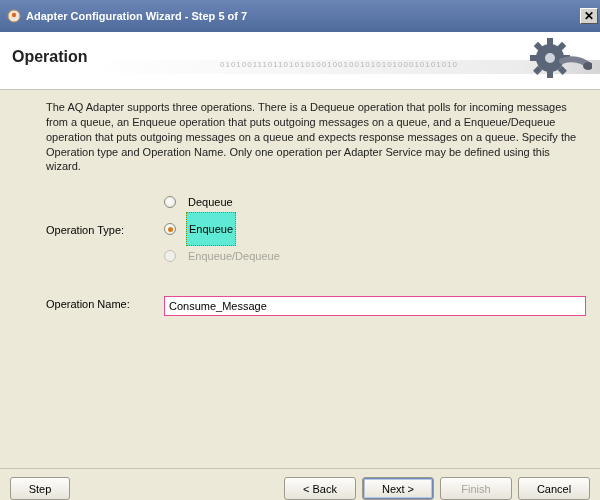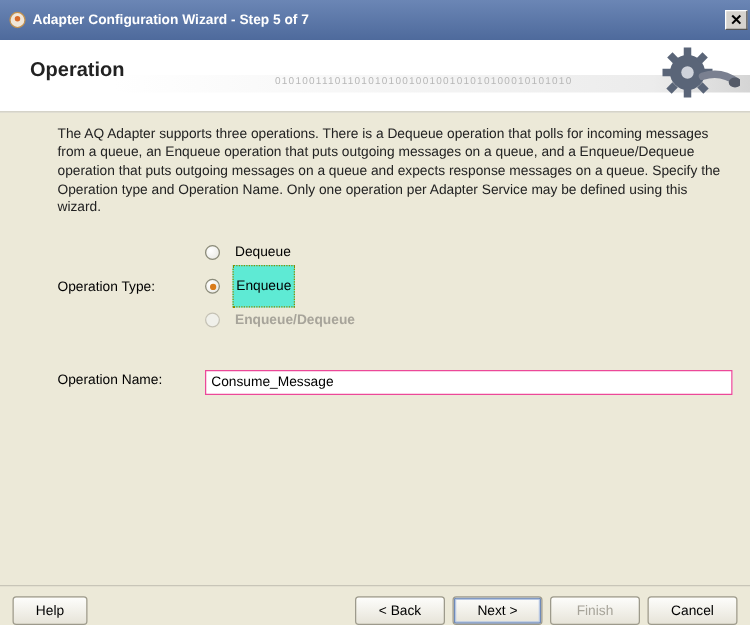--- a/index.html
+++ b/index.html
@@ -49,21 +49,21 @@
   }
   .header {
     height: 58px;
     background: #fff;
     position: relative;
     border-bottom: 1px solid #c8c5b8;
     overflow: hidden;
   }
   .header .op-title {
     position: absolute;
-    left: 24px;
+    left: 12px;
     top: 16px;
     font-size: 16px;
     font-weight: bold;
     color: #222;
   }
   .header .stripe {
     position: absolute;
     left: 90px;
     right: 0;
     top: 28px;
@@ -104,21 +104,21 @@
     padding-top: 2px;
     color: #000;
   }
   .radios { display: flex; flex-direction: column; gap: 4px; }
   .radio {
     display: flex;
     align-items: center;
     gap: 10px;
     cursor: pointer;
   }
-  .radio.disabled { color: #a7a49a; cursor: default; font-weight: bold; }
+  .radio.disabled { color: #a7a49a; cursor: default; }
   .radio.selected .rlabel {
     border: 1px dotted #8a8a00;
     background: #5eead4;
     padding: 10px 2px;
   }
   .radio .rlabel { padding: 0 2px; }
   .rcircle {
     width: 12px;
     height: 12px;
     border-radius: 50%;
@@ -243,19 +243,19 @@
     </div>
   </div>
 
   <div class="row name">
     <div class="label">Operation Name:</div>
     <input class="text-input" type="text" value="Consume_Message" style="">
   </div>
 </div>
 
 <div class="footer">
-  <button class="btn help">Help</button>
+  <button class="btn help">Step</button>
   <div class="spacer"></div>
   <button class="btn">&lt; Back</button>
   <button class="btn primary">Next &gt;</button>
   <button class="btn disabled">Finish</button>
   <button class="btn">Cancel</button>
 </div>
 
 </body></html>

